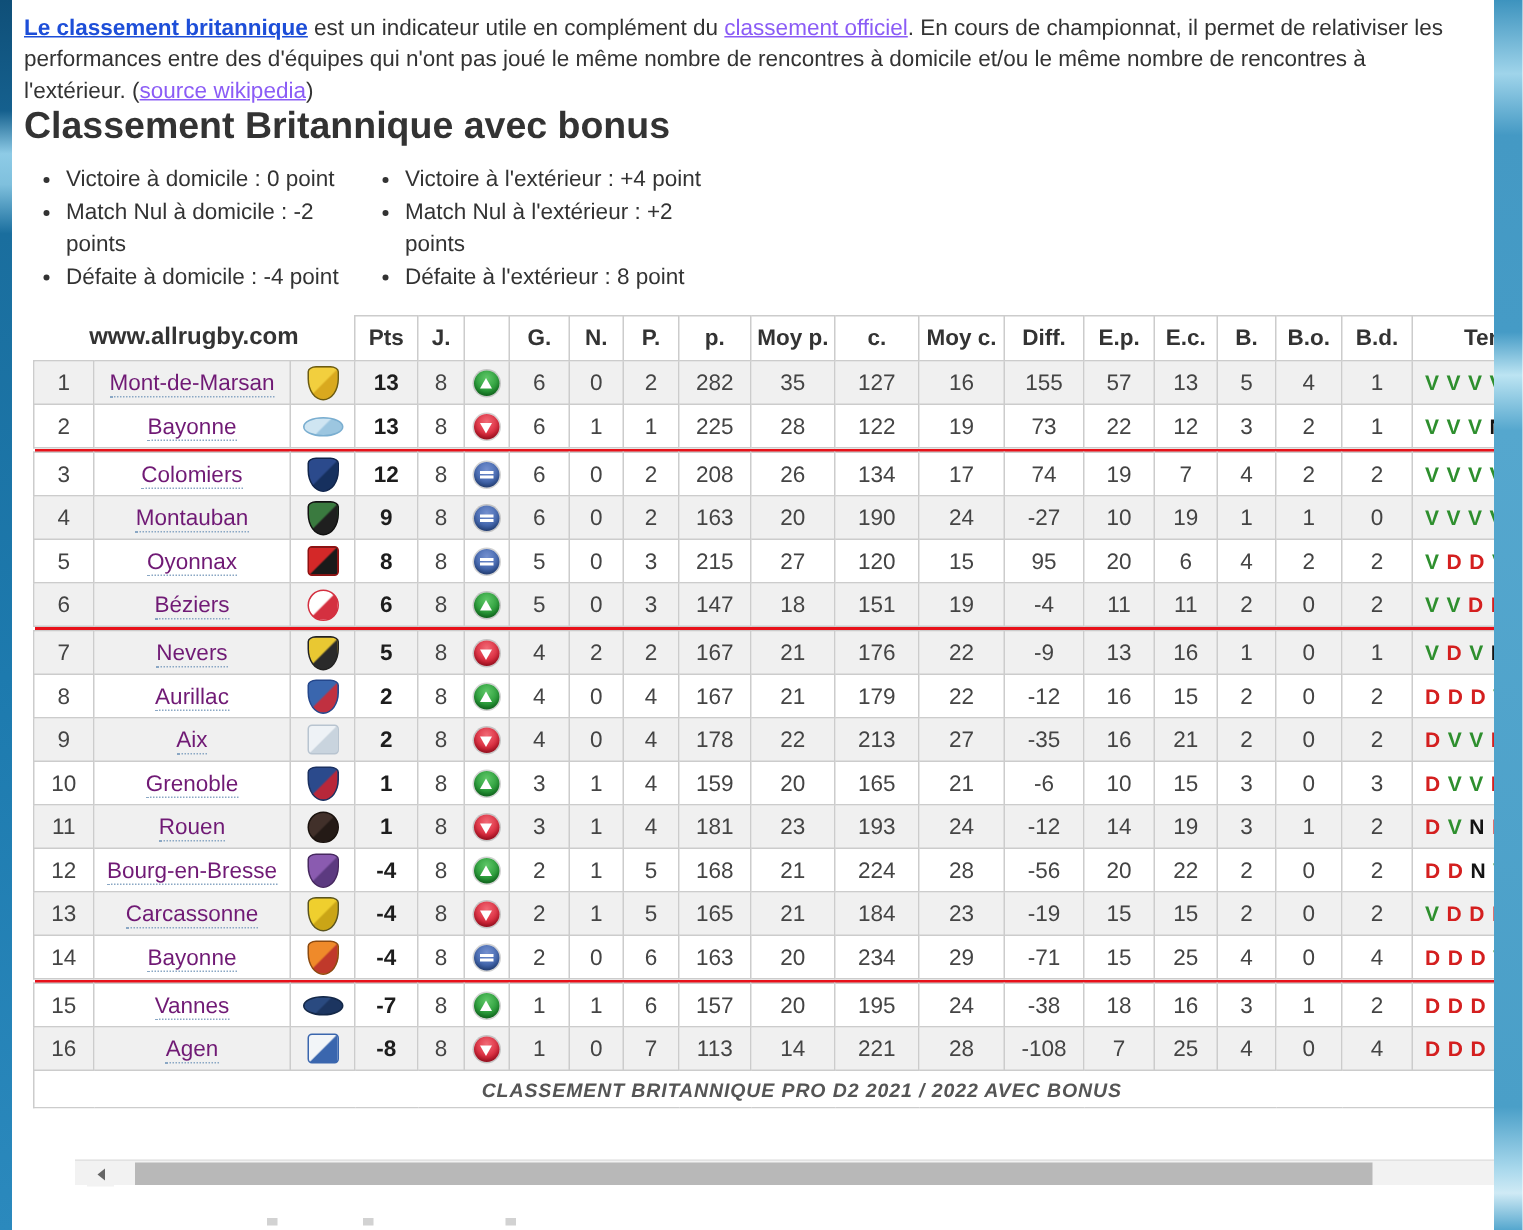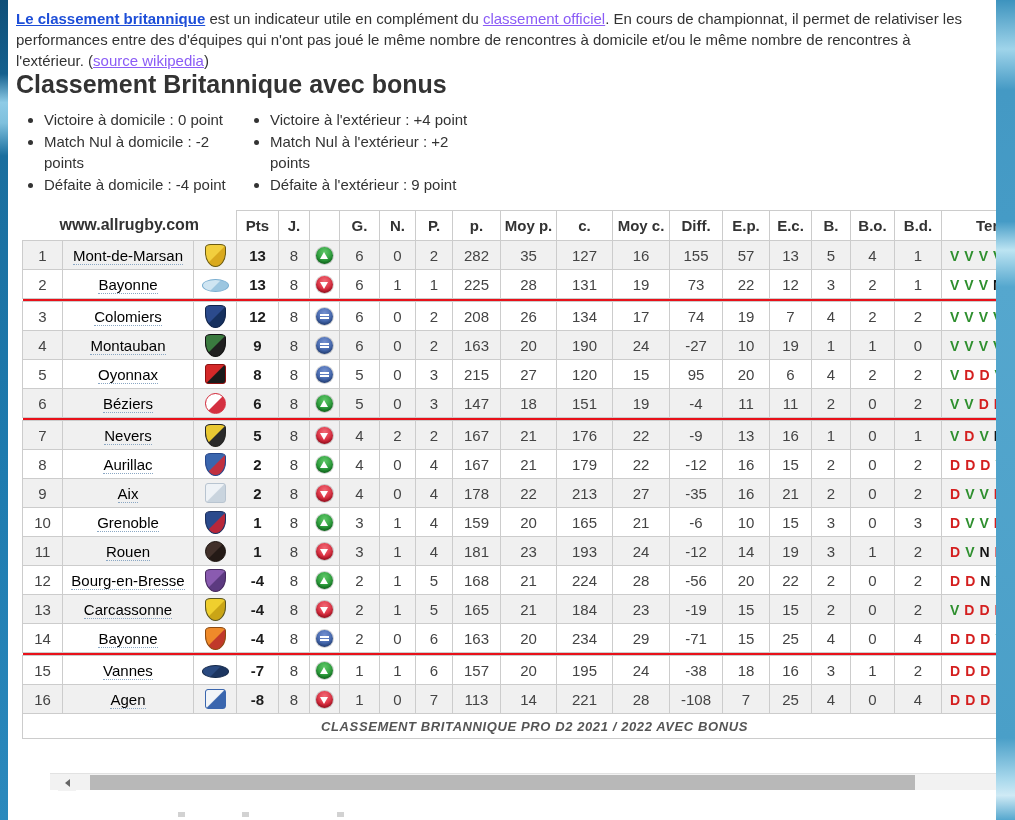--- a/index.html
+++ b/index.html
@@ -42,21 +42,21 @@
   table.standings { border-collapse:collapse; table-layout:fixed; width:1024px; font-size:15px; color:#444; background:#fff; }
   th, td { border:1px solid #cccccc; text-align:center; padding:0 3px; overflow:hidden; white-space:nowrap; }
   thead th { height:30px; font-weight:bold; color:#333; background:#fff; }
   th.brand { border:none; font-size:16px; }
   th.th-tend { text-align:left; padding-left:34px; }
   tbody td { height:29px; }
   tbody tr:nth-child(odd) td { background:#f0f0f0; }
   tr.sep td { height:3px !important; padding:0; background:#e8111a !important; border-left:none; border-right:none; border-top:none; border-bottom:none; }
   td.c-pts { font-weight:bold; color:#1d1d1d; }
   td.c-tend { text-align:left; padding-left:8px; }
-  a.team-link { color:#000000; text-decoration:none; border-bottom:1px dotted #8aa7c4; cursor:pointer; }
+  a.team-link { color:#701a75; text-decoration:none; border-bottom:1px dotted #8aa7c4; cursor:pointer; }
   tfoot td.caption { height:25px; font-size:13px; font-style:italic; font-weight:bold; letter-spacing:.6px; color:#555; background:#fff; }
 
   
   .trend { display:inline-block; width:17px; height:17px; border-radius:50%; position:relative; vertical-align:middle;
            box-shadow: inset 0 -2px 3px rgba(0,0,0,.28), 0 0 0 1px rgba(0,0,0,.18); }
   .trend.up   { background:radial-gradient(circle at 50% 30%, #5fc768, #1f9330 70%, #156d22); }
   .trend.down { background:radial-gradient(circle at 50% 30%, #f16a76, #d61f33 70%, #a31020); }
   .trend.eq   { background:radial-gradient(circle at 50% 30%, #7490cf, #3a5fa8 70%, #27427e); }
   .trend.up::after   { content:""; position:absolute; left:4px; top:5px; border-left:4.5px solid transparent; border-right:4.5px solid transparent; border-bottom:7px solid #fff; }
   .trend.down::after { content:""; position:absolute; left:4px; top:6px; border-left:4.5px solid transparent; border-right:4.5px solid transparent; border-top:7px solid #fff; }
@@ -97,21 +97,21 @@
     <div class="points-left">
       <div class="points-cols">
         <ul class="home-list">
             <li>Victoire à domicile : 0 point</li>
             <li>Match Nul à domicile : -2 points</li>
             <li>Défaite à domicile : -4 point</li>
           </ul>
         <ul class="away-list">
             <li>Victoire à l'extérieur : +4 point</li>
             <li>Match Nul à l'extérieur : +2 points</li>
-            <li>Défaite à l'extérieur : 9 point</li>
+            <li>Défaite à l'extérieur : 8 point</li>
           </ul>
       </div>
     </div>
   </div>
 
   <div class="table-viewport">
     <table class="standings">
       <colgroup>
         <col style="width:40px">
           <col style="width:131px">
@@ -184,21 +184,21 @@
             <td class="c-team"><a class="team-link" href="#">Bayonne</a></td>
             <td class="c-logo"><span class="logo logo-oval" style="background: linear-gradient(135deg, rgb(207, 229, 242) 48%, rgb(156, 198, 224) 52%); border-color: rgb(122, 174, 208);"></span></td>
             <td class="c-pts">13</td>
             <td class="c-num">8</td>
             <td class="c-icon"><span class="trend down"></span></td>
             <td class="c-num">6</td>
             <td class="c-num">1</td>
             <td class="c-num">1</td>
             <td class="c-num">225</td>
             <td class="c-num">28</td>
-            <td class="c-num">131</td>
+            <td class="c-num">122</td>
             <td class="c-num">19</td>
             <td class="c-num">73</td>
             <td class="c-num">22</td>
             <td class="c-num">12</td>
             <td class="c-num">3</td>
             <td class="c-num">2</td>
             <td class="c-num">1</td>
             <td class="c-tend"><span class="tl tl-v">V</span><span class="tl tl-v">V</span><span class="tl tl-v">V</span><span class="tl tl-n">N</span></td>
           </tr>
           <tr class="sep">

